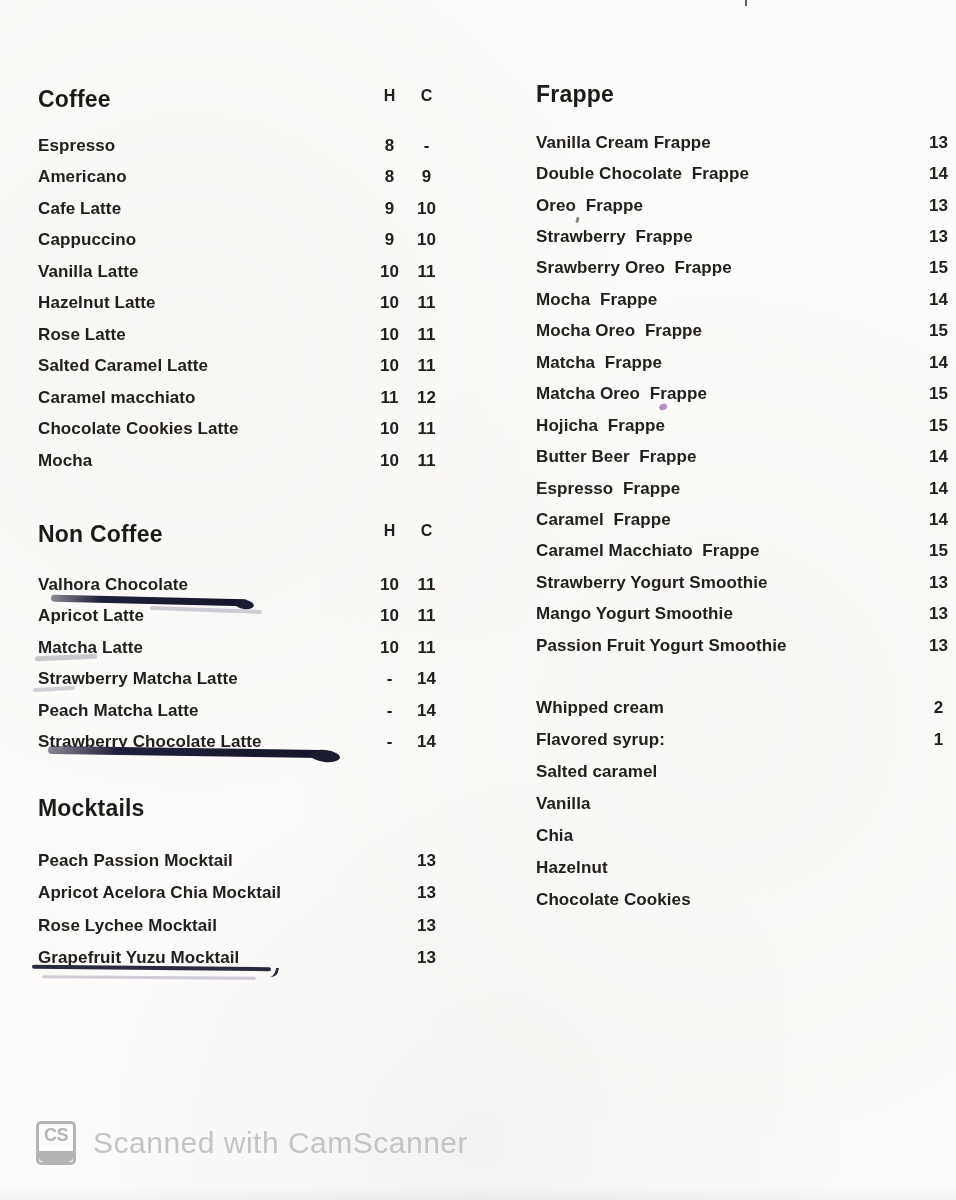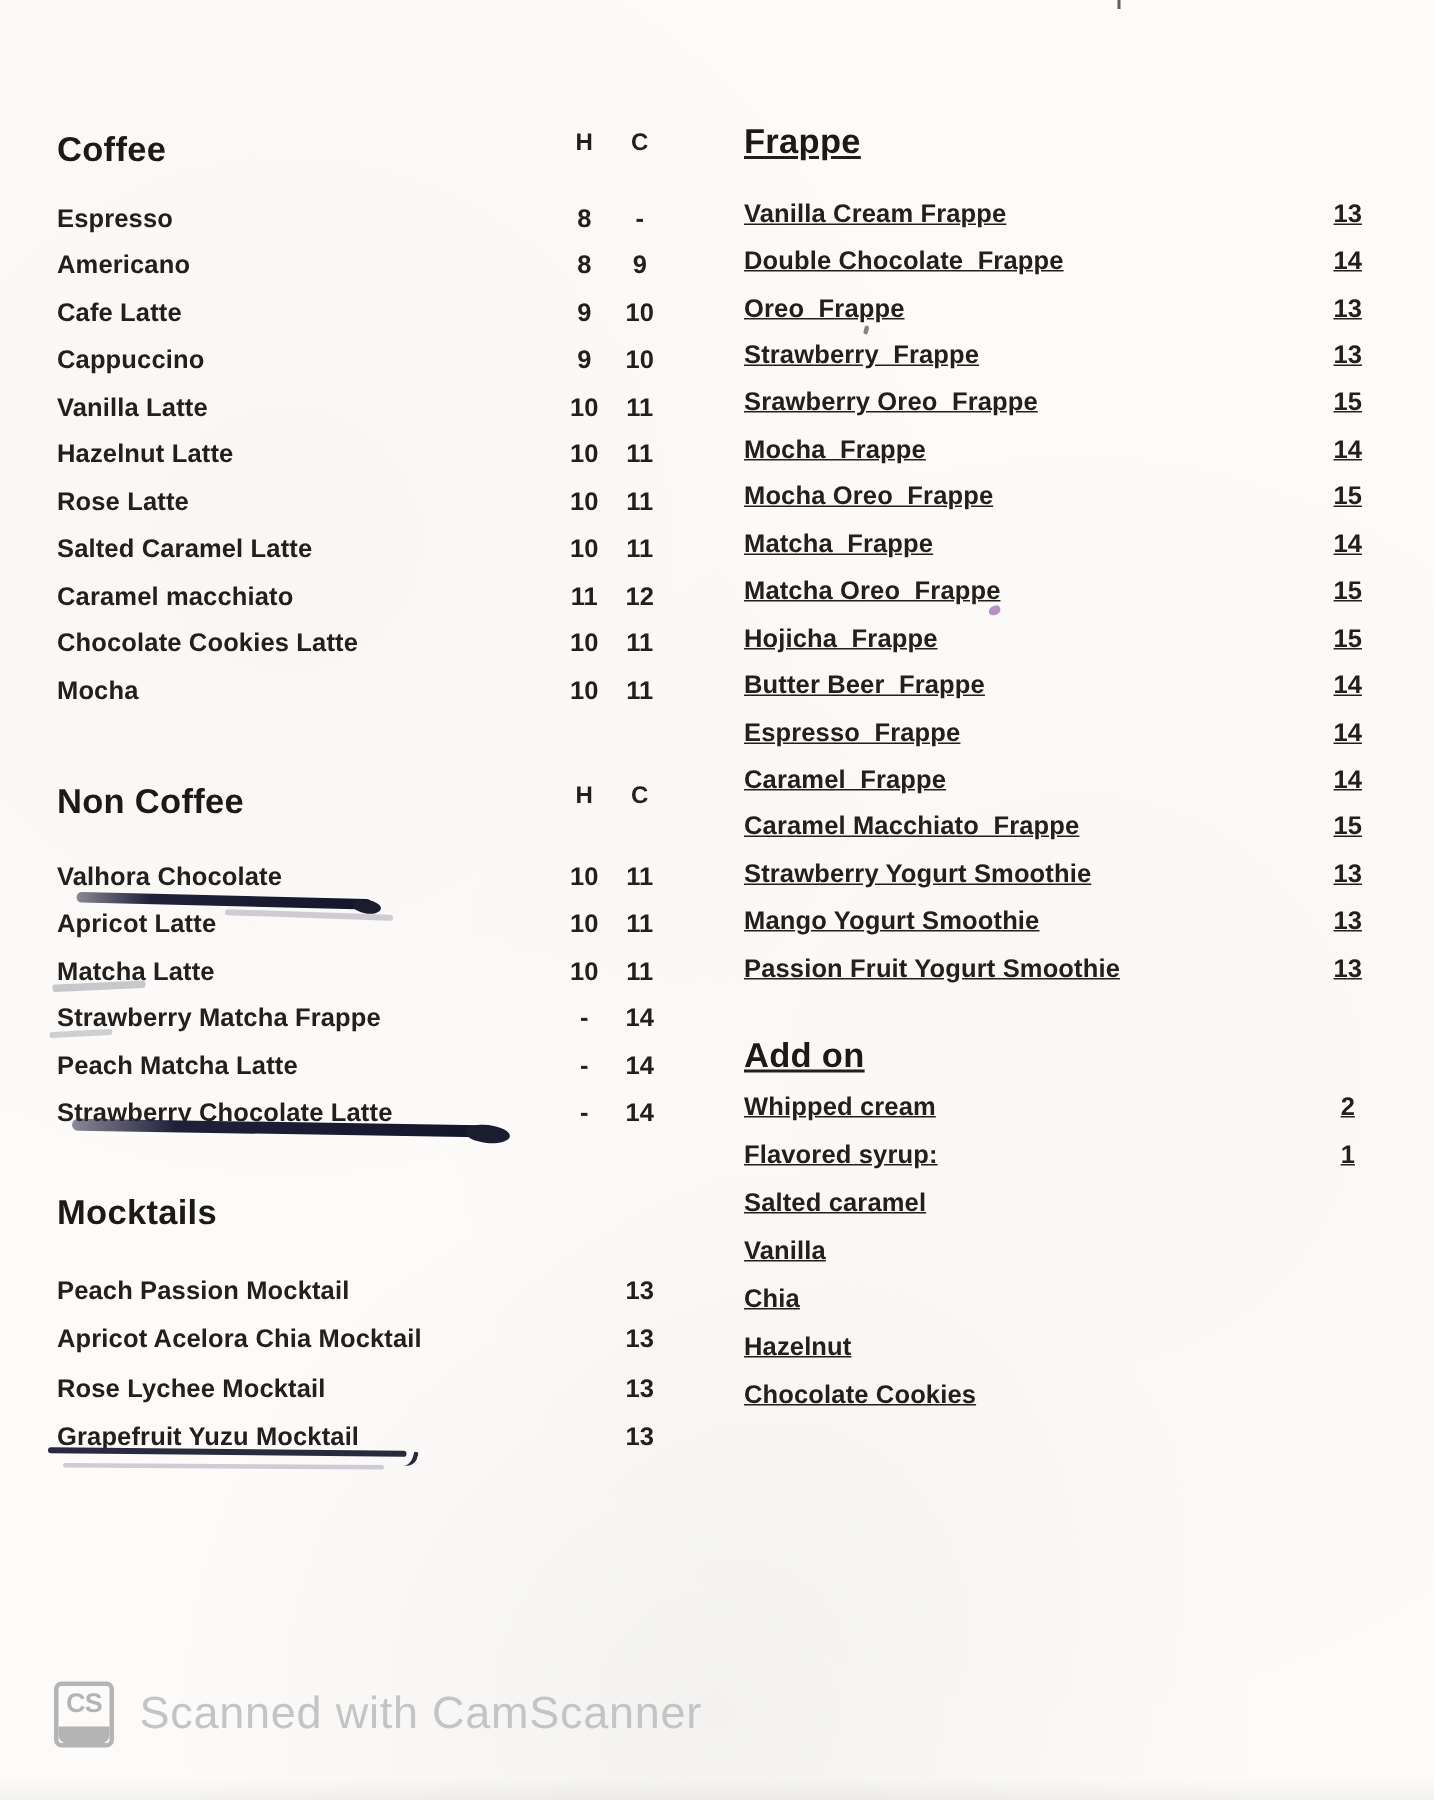--- a/index.html
+++ b/index.html
@@ -8,21 +8,21 @@
     background:#fcfbf9;
     background-image:
       radial-gradient(circle at 20% 30%, rgba(120,110,100,0.03), transparent 40%),
       radial-gradient(circle at 75% 60%, rgba(120,110,100,0.025), transparent 45%),
       radial-gradient(circle at 50% 95%, rgba(80,80,80,0.05), transparent 30%);
     font-family:"Liberation Sans","DejaVu Sans",sans-serif;
     color:#22201e;
   }
   .sec{position:absolute;}
   .sec.left{left:38px;width:407px;}
-  .sec.right{left:496px;width:421px;text-decoration:underline;}
+  .sec.right{left:536px;width:421px;}
   .title-row{display:flex;align-items:flex-start;height:30px;}
   .sec-title{font-size:23px;font-weight:700;color:#1b1a18;letter-spacing:.2px;}
   .heads{margin-left:auto;display:flex;padding-top:1px;}
   .head{width:37px;text-align:center;font-size:16px;font-weight:700;}
   .rows{display:block;}
   .menu-row{display:flex;align-items:center;height:var(--rh,31.5px);}
   .cell-name{flex:1;font-size:17px;font-weight:700;white-space:pre;letter-spacing:.1px;}
   .cell-price{width:37px;text-align:center;font-size:17px;font-weight:700;}
   
   .mark{position:absolute;pointer-events:none;}
@@ -126,21 +126,21 @@
           <span class="cell-name">Apricot Latte</span>
           <span class="cell-price">10</span>
           <span class="cell-price">11</span>
         </div>
         <div class="menu-row">
           <span class="cell-name">Matcha Latte</span>
           <span class="cell-price">10</span>
           <span class="cell-price">11</span>
         </div>
         <div class="menu-row">
-          <span class="cell-name">Strawberry Matcha Frappe</span>
+          <span class="cell-name">Strawberry Matcha Latte</span>
           <span class="cell-price">-</span>
           <span class="cell-price">14</span>
         </div>
         <div class="menu-row">
           <span class="cell-name">Peach Matcha Latte</span>
           <span class="cell-price">-</span>
           <span class="cell-price">14</span>
         </div>
         <div class="menu-row">
           <span class="cell-name">Strawberry Chocolate Latte</span>
@@ -244,23 +244,20 @@
           <span class="cell-price">13</span>
         </div>
         <div class="menu-row">
           <span class="cell-name">Passion Fruit Yogurt Smoothie</span>
           <span class="cell-price">13</span>
         </div>
       </div>
   </div>
 
   <div class="sec right" style="top:690px">
-    <div class="title-row">
-      <span class="sec-title">Add on</span>
-    </div>
     <div class="rows" style="margin-top:2px;--rh:32px">
         <div class="menu-row">
           <span class="cell-name">Whipped cream</span>
           <span class="cell-price">2</span>
         </div>
         <div class="menu-row">
           <span class="cell-name">Flavored syrup:</span>
           <span class="cell-price">1</span>
         </div>
         <div class="menu-row">

